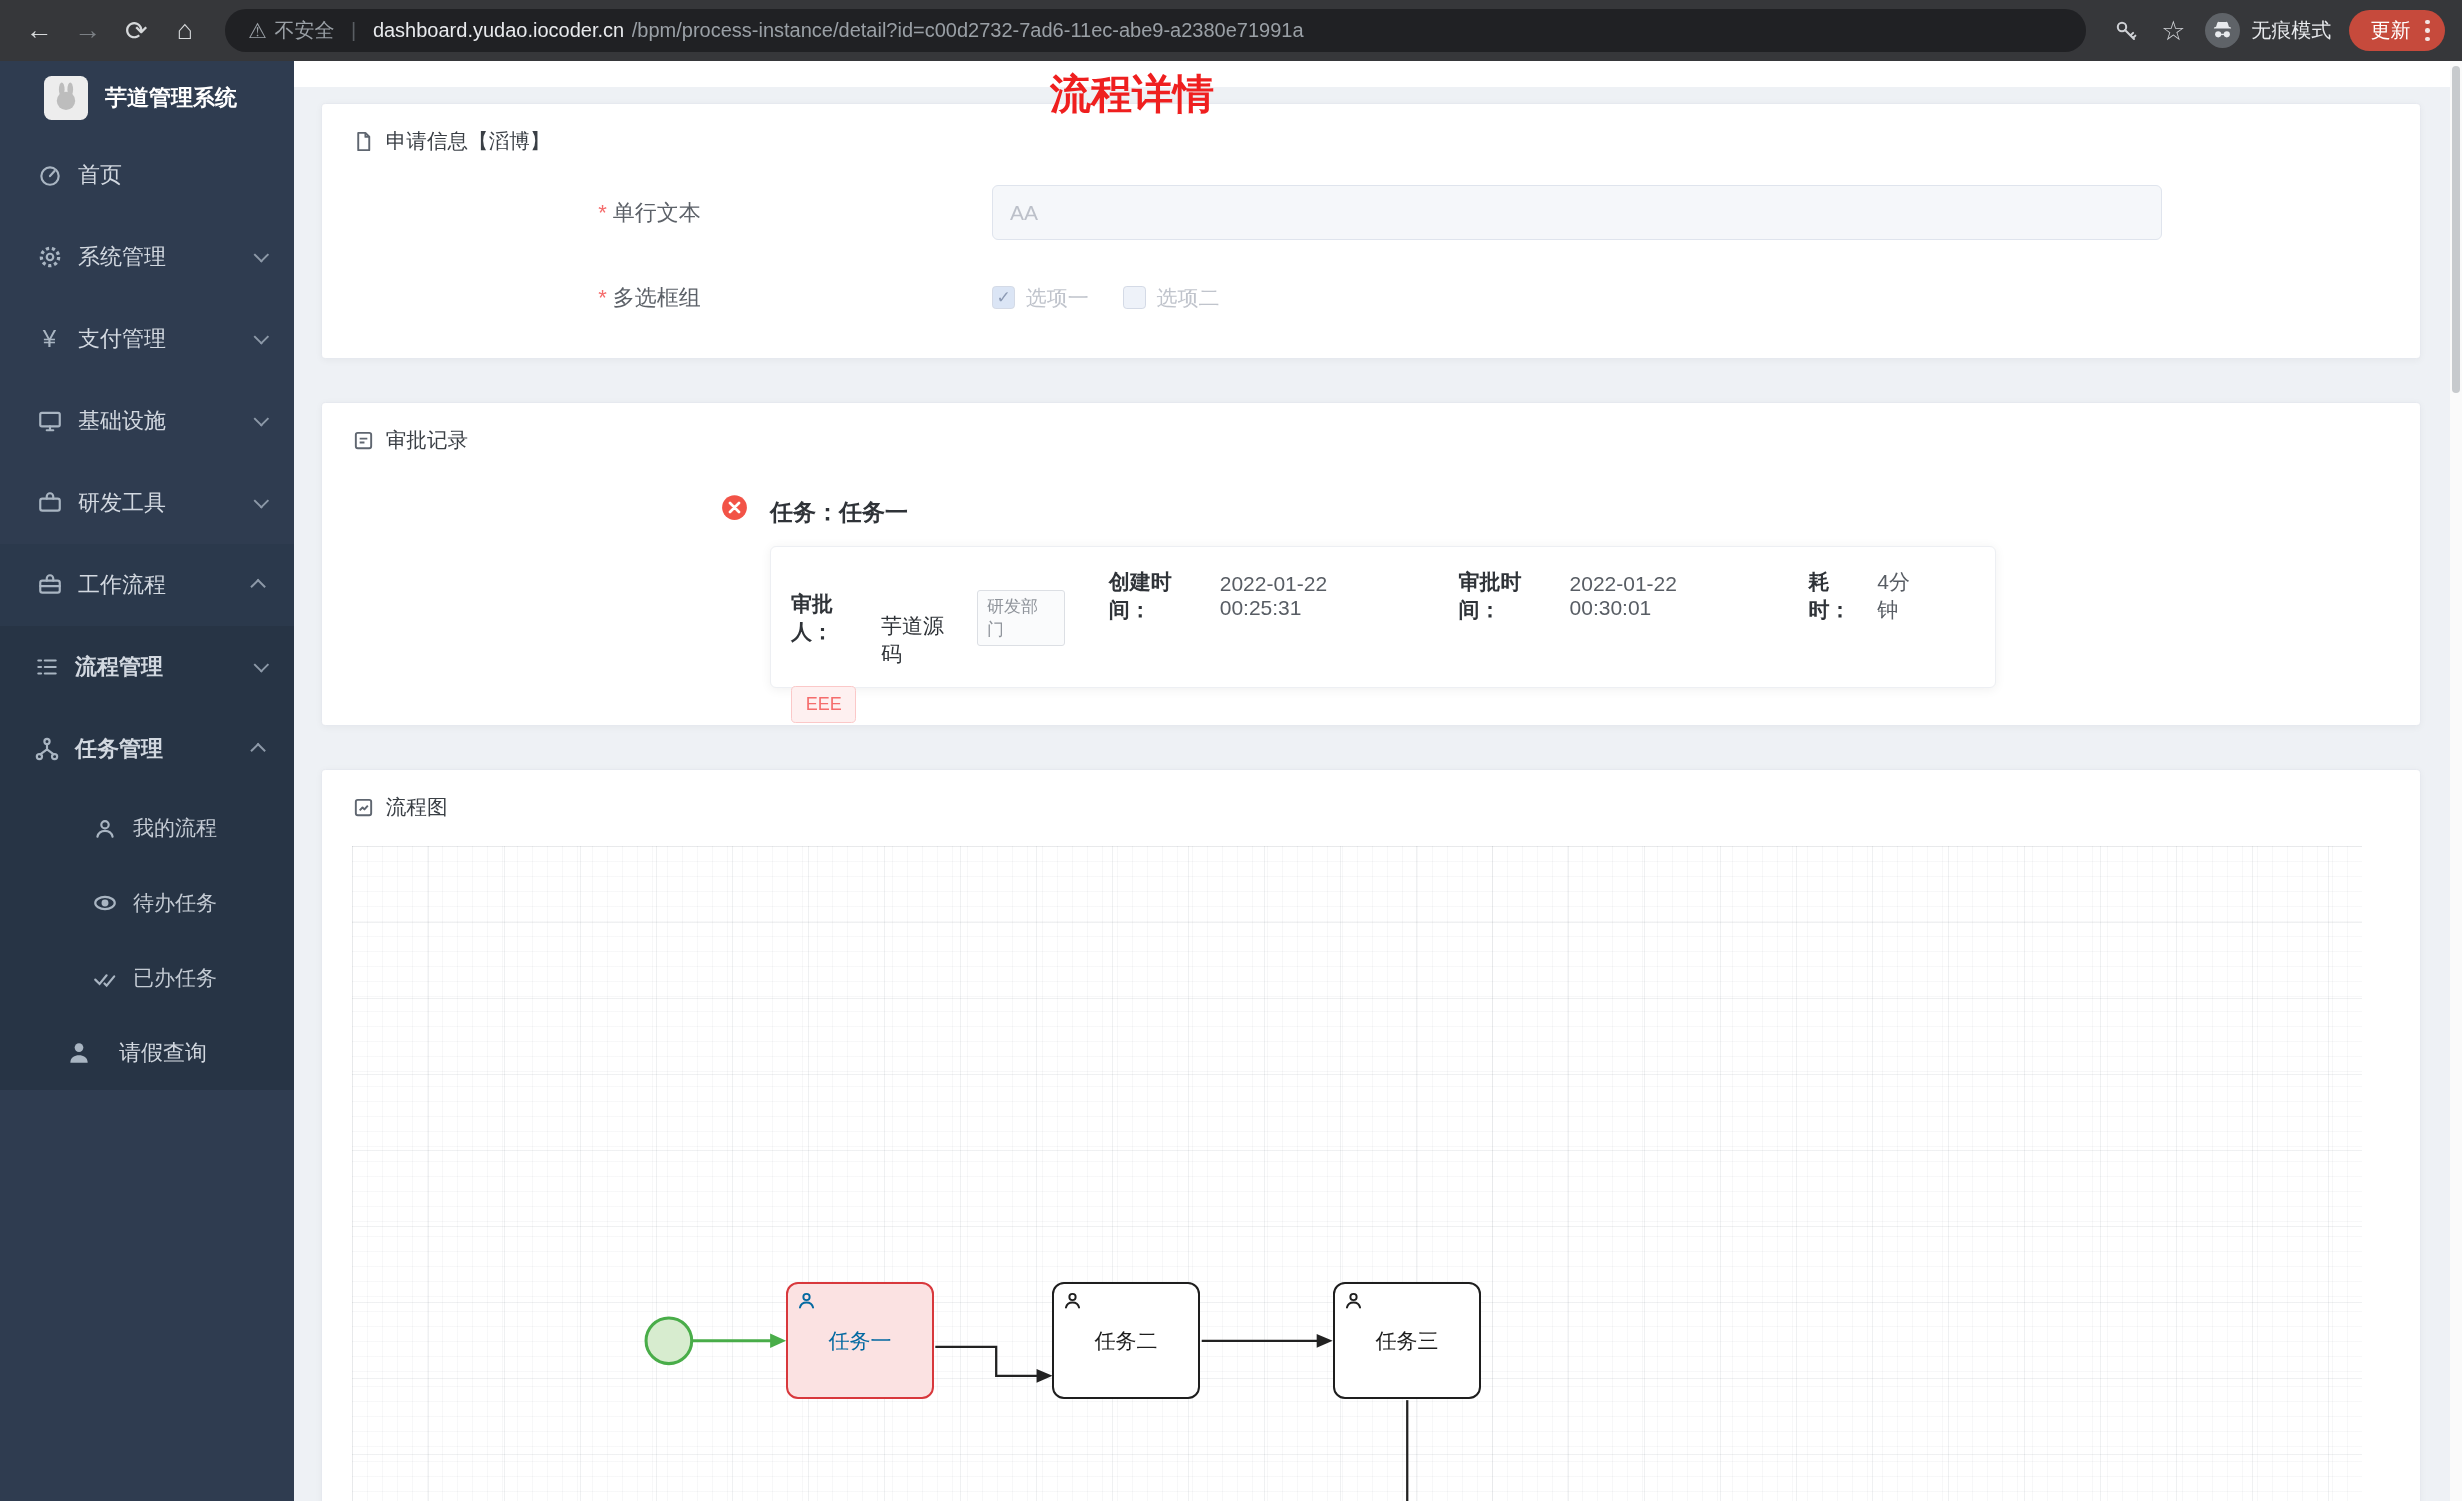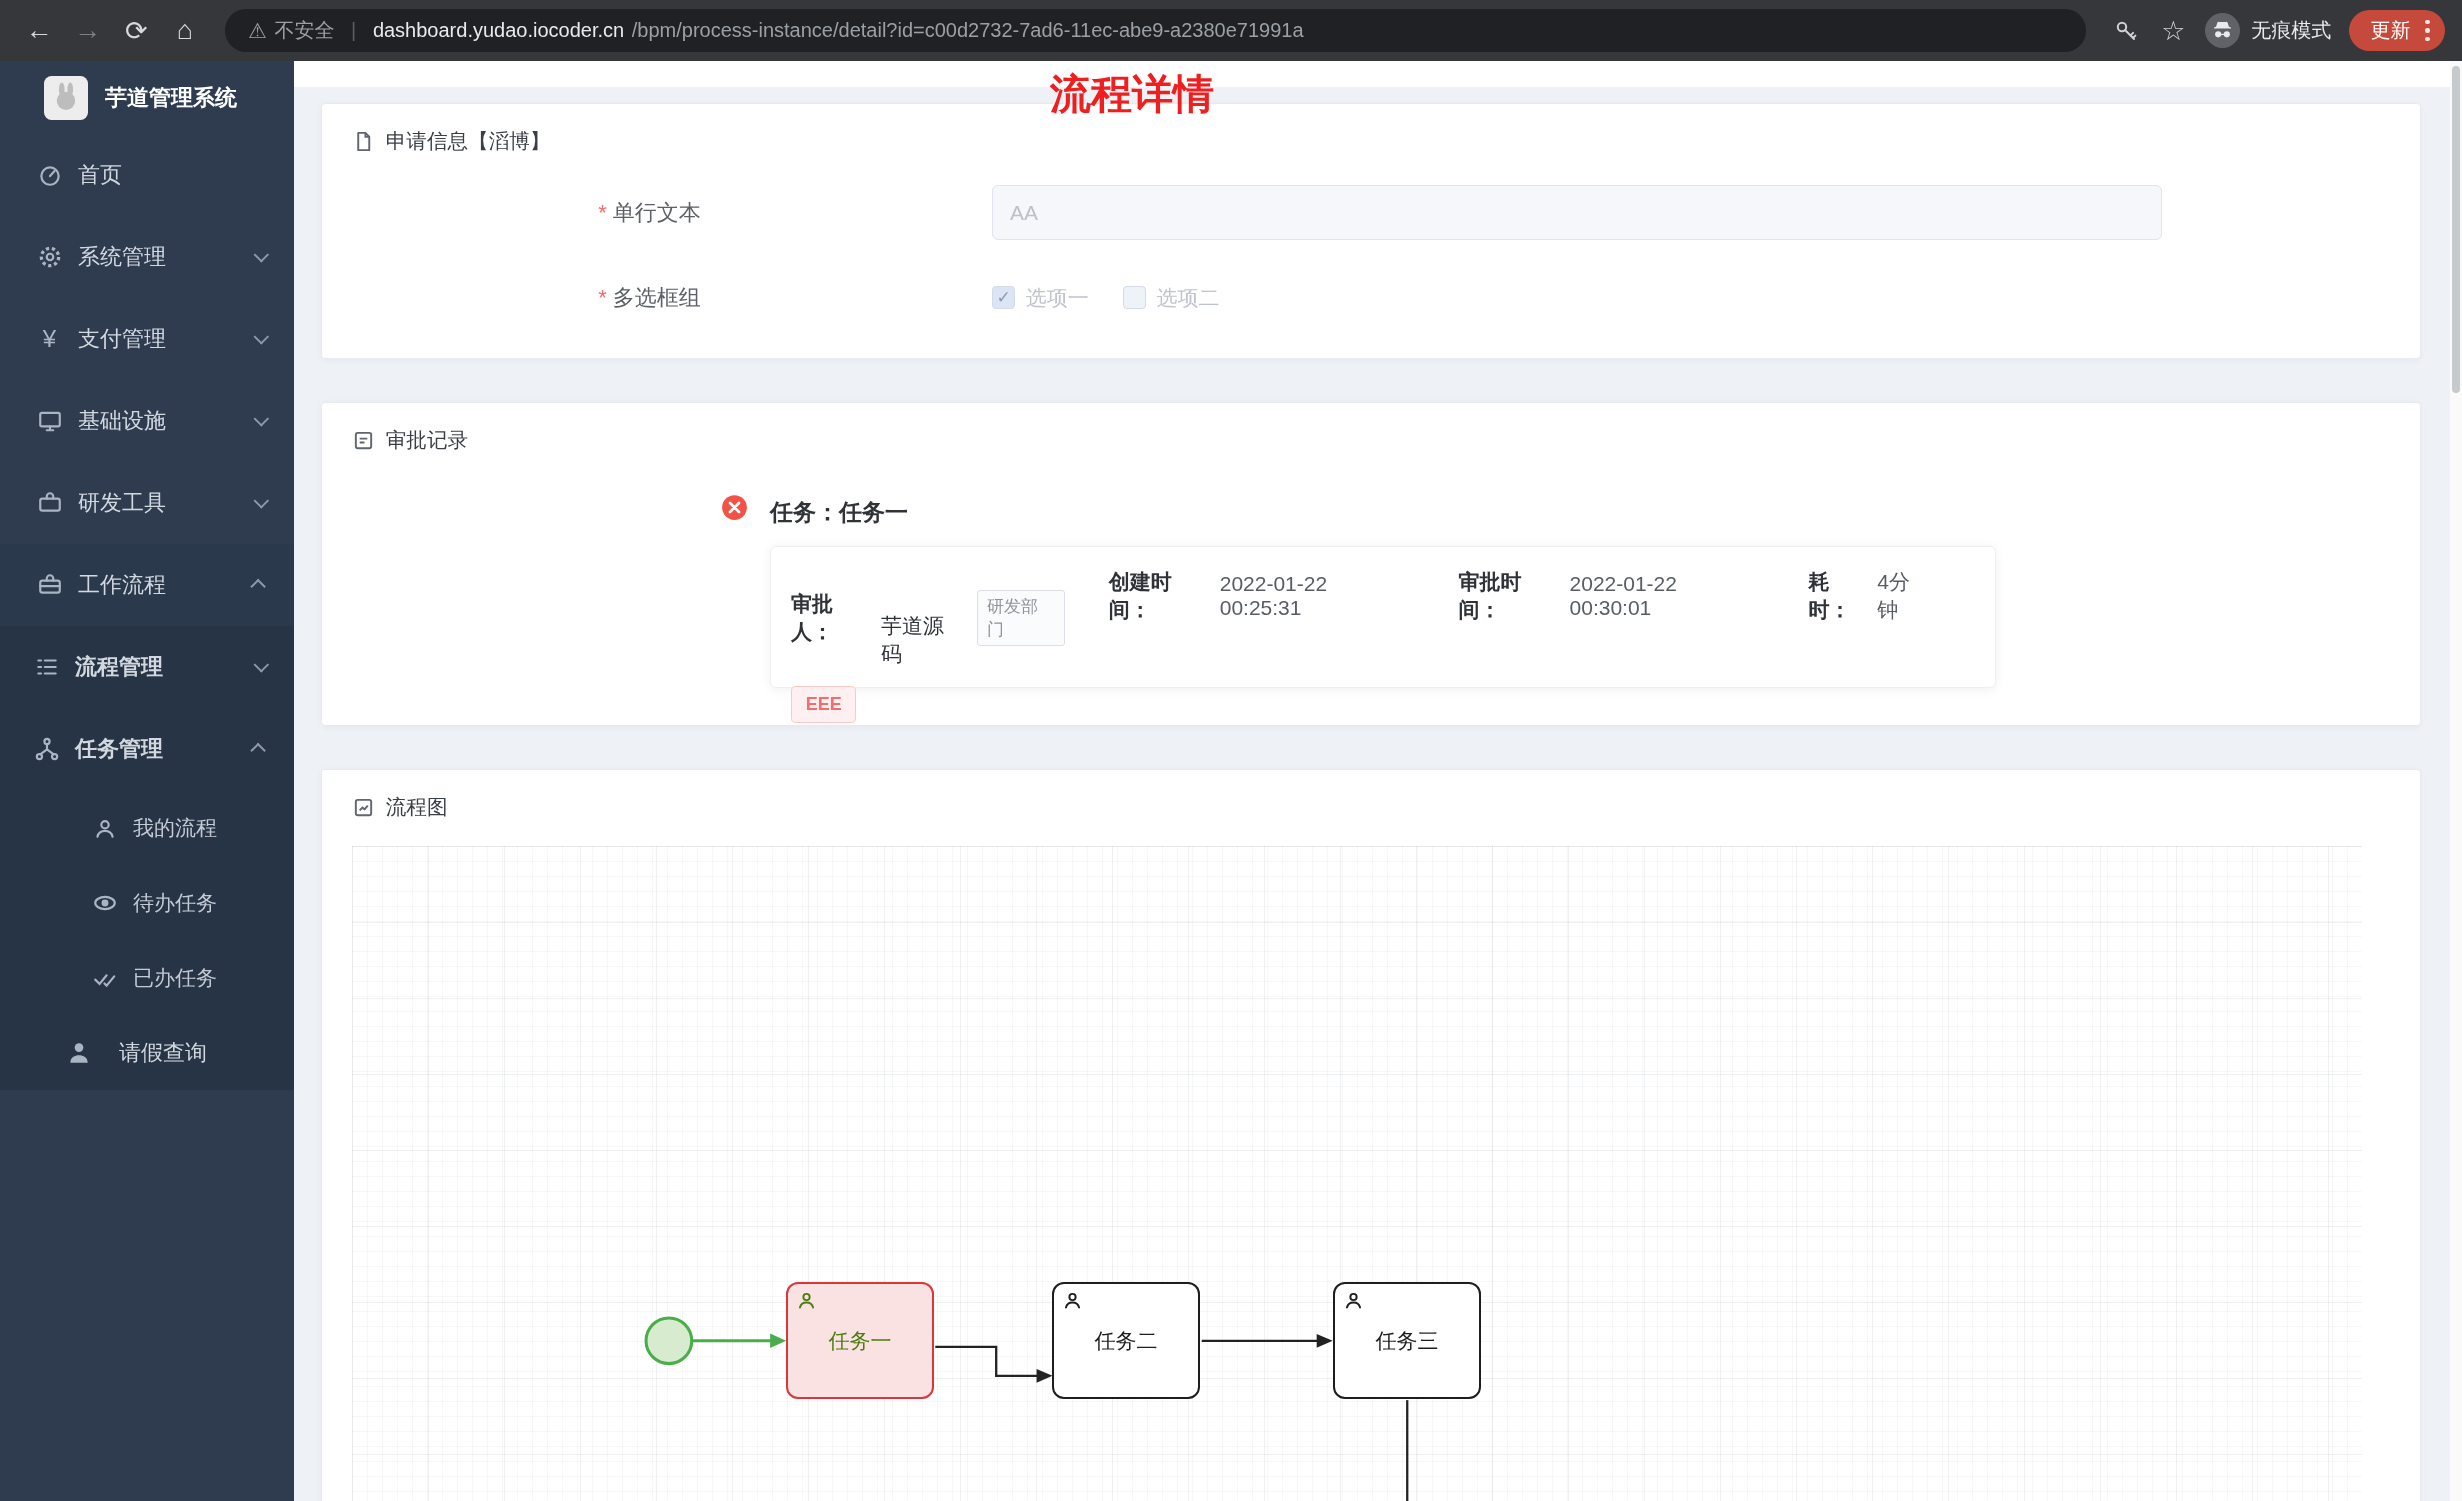--- a/index.html
+++ b/index.html
@@ -97,36 +97,36 @@
     box-shadow:0 1.5px 10.7px rgba(0,0,0,0.06); padding:21px 20px; }
   .approve-row { display:flex; align-items:flex-start; font-size:21px; }
   .fieldgrp { display:flex; align-items:center; margin-right:44px; }
   .f-label { font-weight:bold; color:#2f3338; }
   .f-value { color:#585d64; margin-left:6px; }
   .f-value.dark { color:#2f3338;margin-top:44px; }
   .dept-tag { margin-left:12px; font-size:17px; color:#8f949b; background:#fafbfc;
     border:0.8px solid #dcdfe4; border-radius:3px; padding:3.8px 9px; }
   .comment-row { margin-top:18px; }
   .red-tag { display:inline-block; font-size:18px; color:#f56c6c; background:#fef0f0;
-    border:0.8px solid #fbc8c8; border-radius:4.6px; padding:6.9px 13.7px;font-weight:bold; }
+    border:0.8px solid #fbc8c8; border-radius:4.6px; padding:6.9px 13.7px; }
 
   
   .canvas { position:absolute; left:30px; top:76px; width:2010px; height:714px; background:#fff;
     background-image:
       linear-gradient(rgba(30,50,70,0.07) 0.8px, transparent 0.8px),
       linear-gradient(90deg, rgba(30,50,70,0.07) 0.8px, transparent 0.8px),
       linear-gradient(rgba(30,50,70,0.035) 0.8px, transparent 0.8px),
       linear-gradient(90deg, rgba(30,50,70,0.035) 0.8px, transparent 0.8px);
     background-size:76px 76px, 76px 76px, 15px 15px, 15px 15px; overflow:hidden; }
   .connectors { position:absolute; left:0; top:0; width:2010px; height:714px; }
   .task-node { position:absolute; width:148px; height:117px; border:2.3px solid #1e1e1e;
     border-radius:12px; background:#fff; display:flex; align-items:center; justify-content:center;
     font-size:21px; color:#1e1e1e; cursor:pointer; }
   .task-node .user-icon { position:absolute; left:7.6px; top:6px; width:21px; height:21px; }
-  .task-node.active { border-color:#d8383c; background:#fbe2e2; color:#4d7c0f; }
+  .task-node.active { border-color:#d8383c; background:#fbe2e2; color:#0369a1; }
   #task1 { left:434px; top:436px; }
   #task2 { left:700px; top:436px; }
   #task3 { left:981px; top:436px; }
 
   
   .scrollbar { position:absolute; right:0; top:61px; width:12px; height:1441px; background:#fafafa; }
   .scroll-thumb { width:7.6px; margin:4.6px auto 0; height:327px; background:#c7cacd; border-radius:4.6px; }
 </style>
 </head>
 <body>

